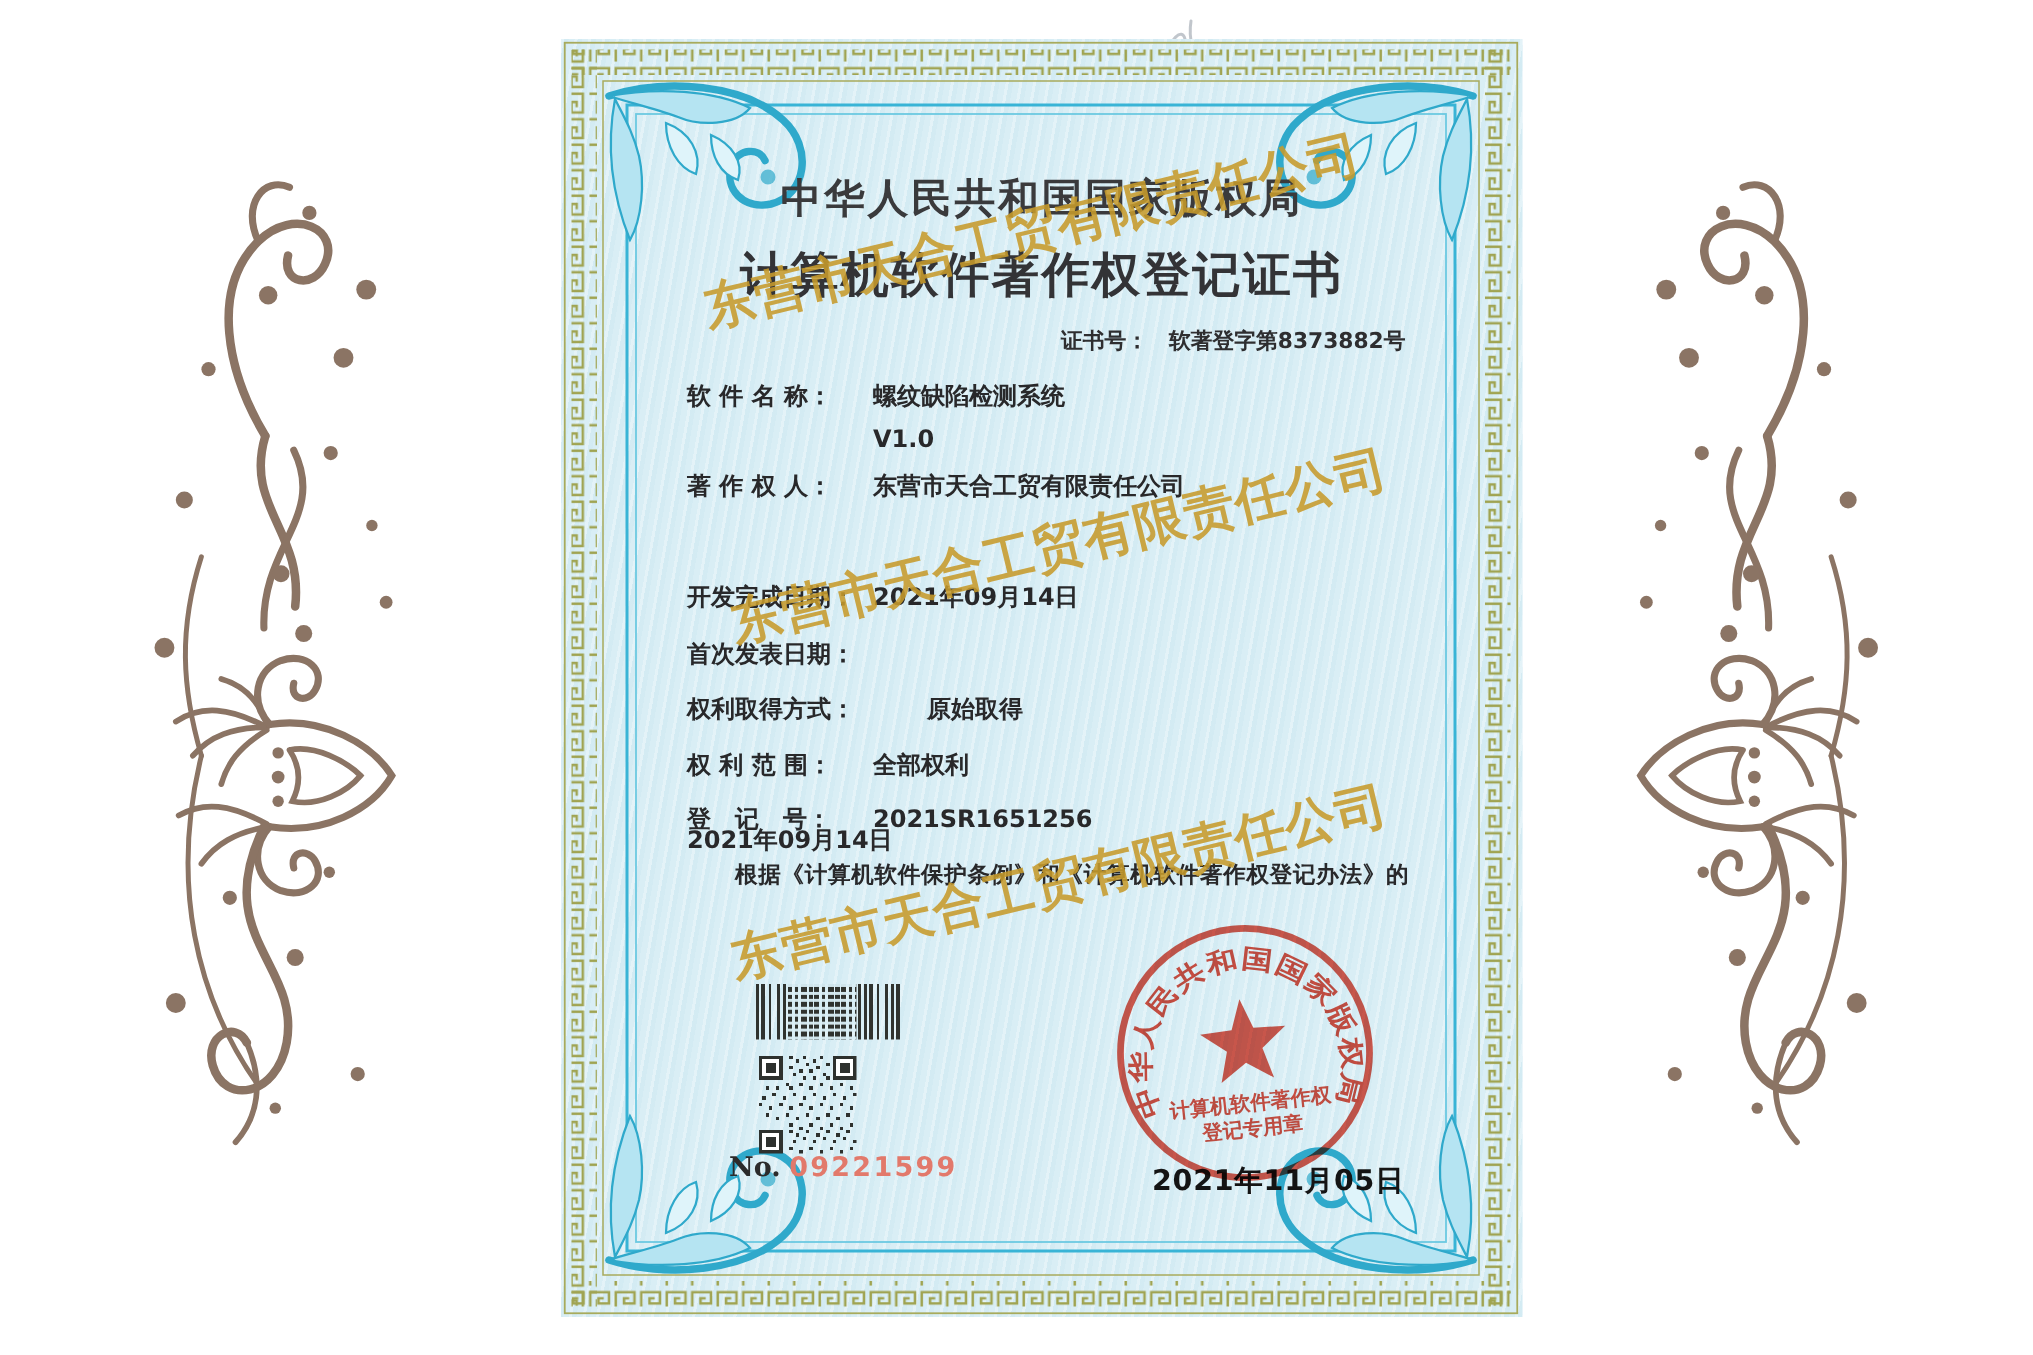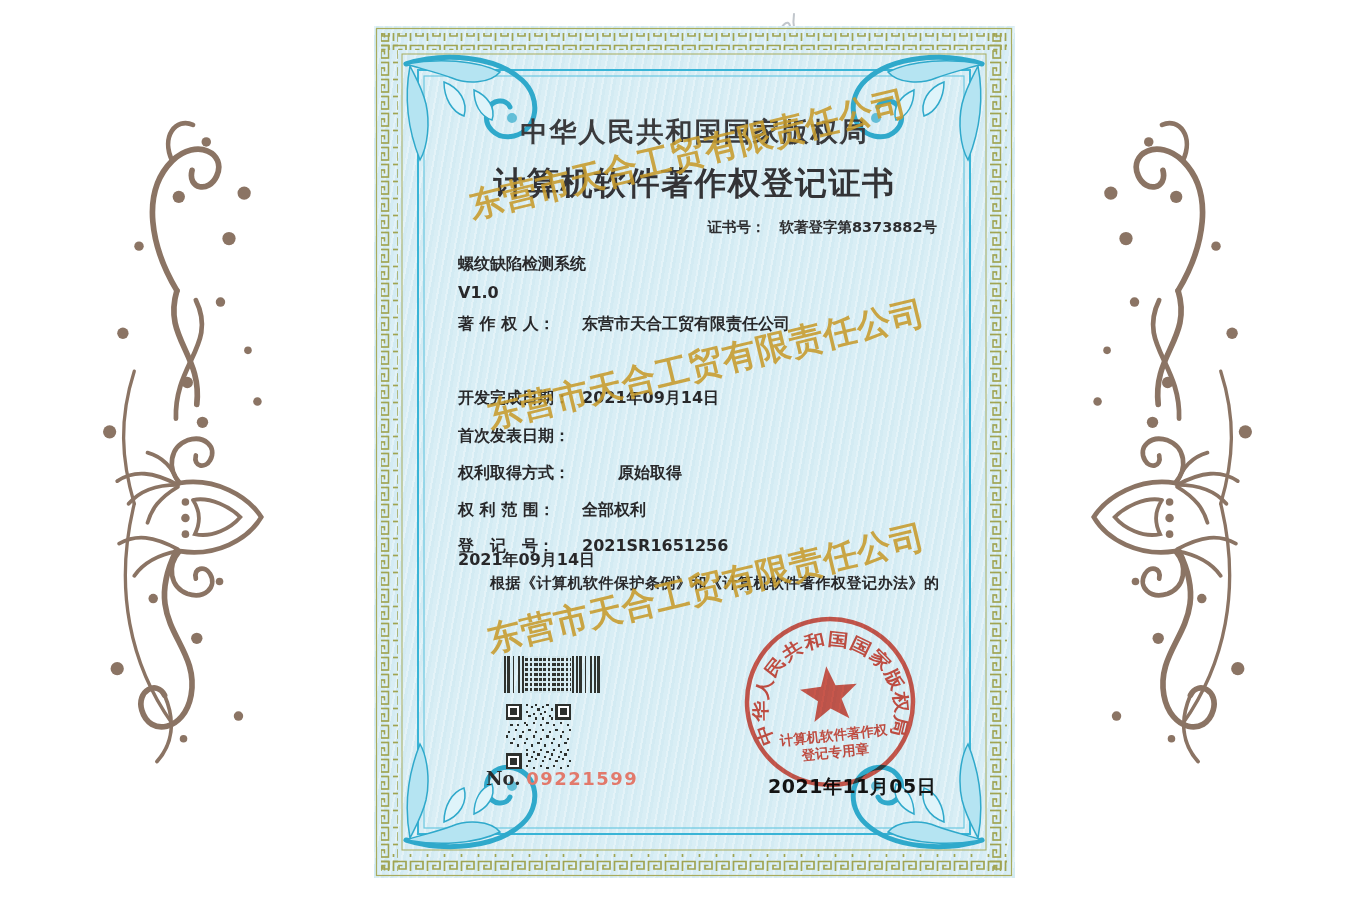--- a/index.html
+++ b/index.html
@@ -200,20 +200,21 @@
       <use href="#cflour" transform="translate(610,822) scale(-1,-1)"></use>
     </svg>
 
     <div class="authority">中华人民共和国国家版权局</div>
     <div class="cert-title">计算机软件著作权登记证书</div>
     <div class="certno-line">
       <span>证书号：</span><span class="gap"></span><span>软著登字第8373882号</span>
     </div>
 
     <div class="field-row" style="top:228px;">
+      <span class="field-label">软 件 名 称：</span>
       <span class="field-value">
         <div>螺纹缺陷检测系统</div>
         <div class="v2">V1.0</div>
       </span>
     </div>
     <div class="field-row" style="top:288px;">
       <span class="field-label">著 作 权 人：</span>
       <span class="field-value">东营市天合工贸有限责任公司</span>
     </div>
     <div class="field-row" style="top:362px;align-items:flex-end;">

